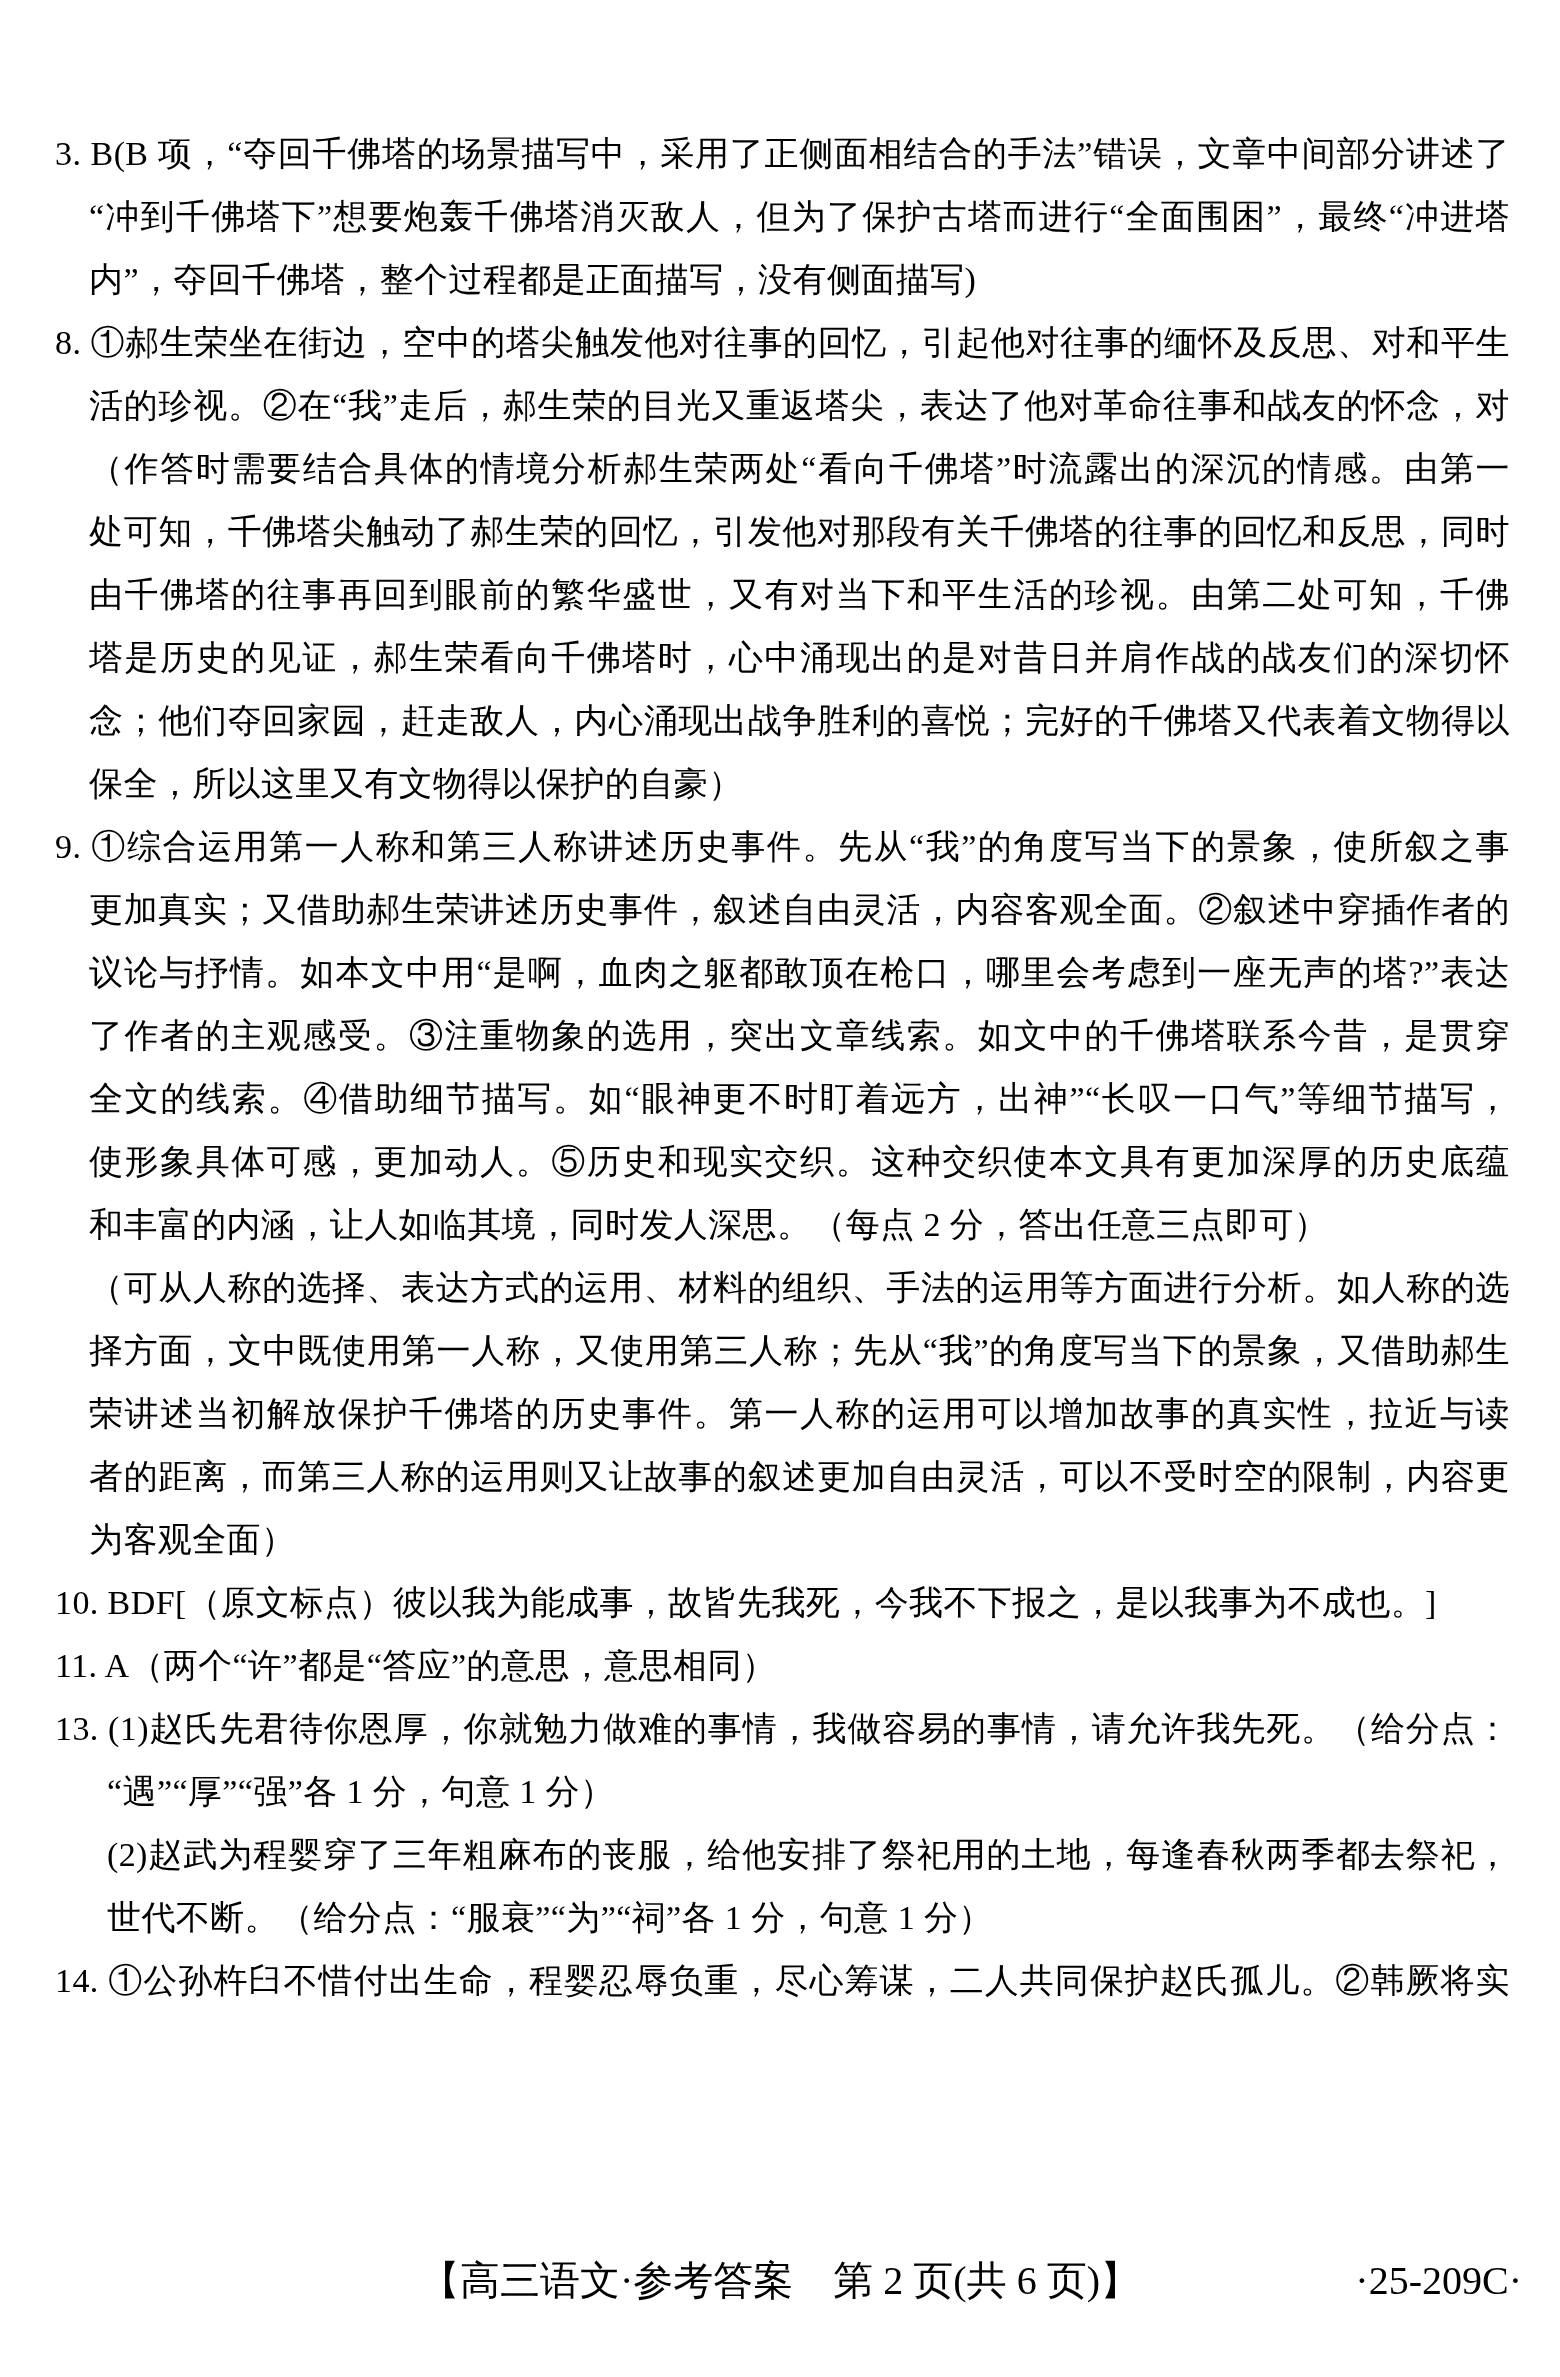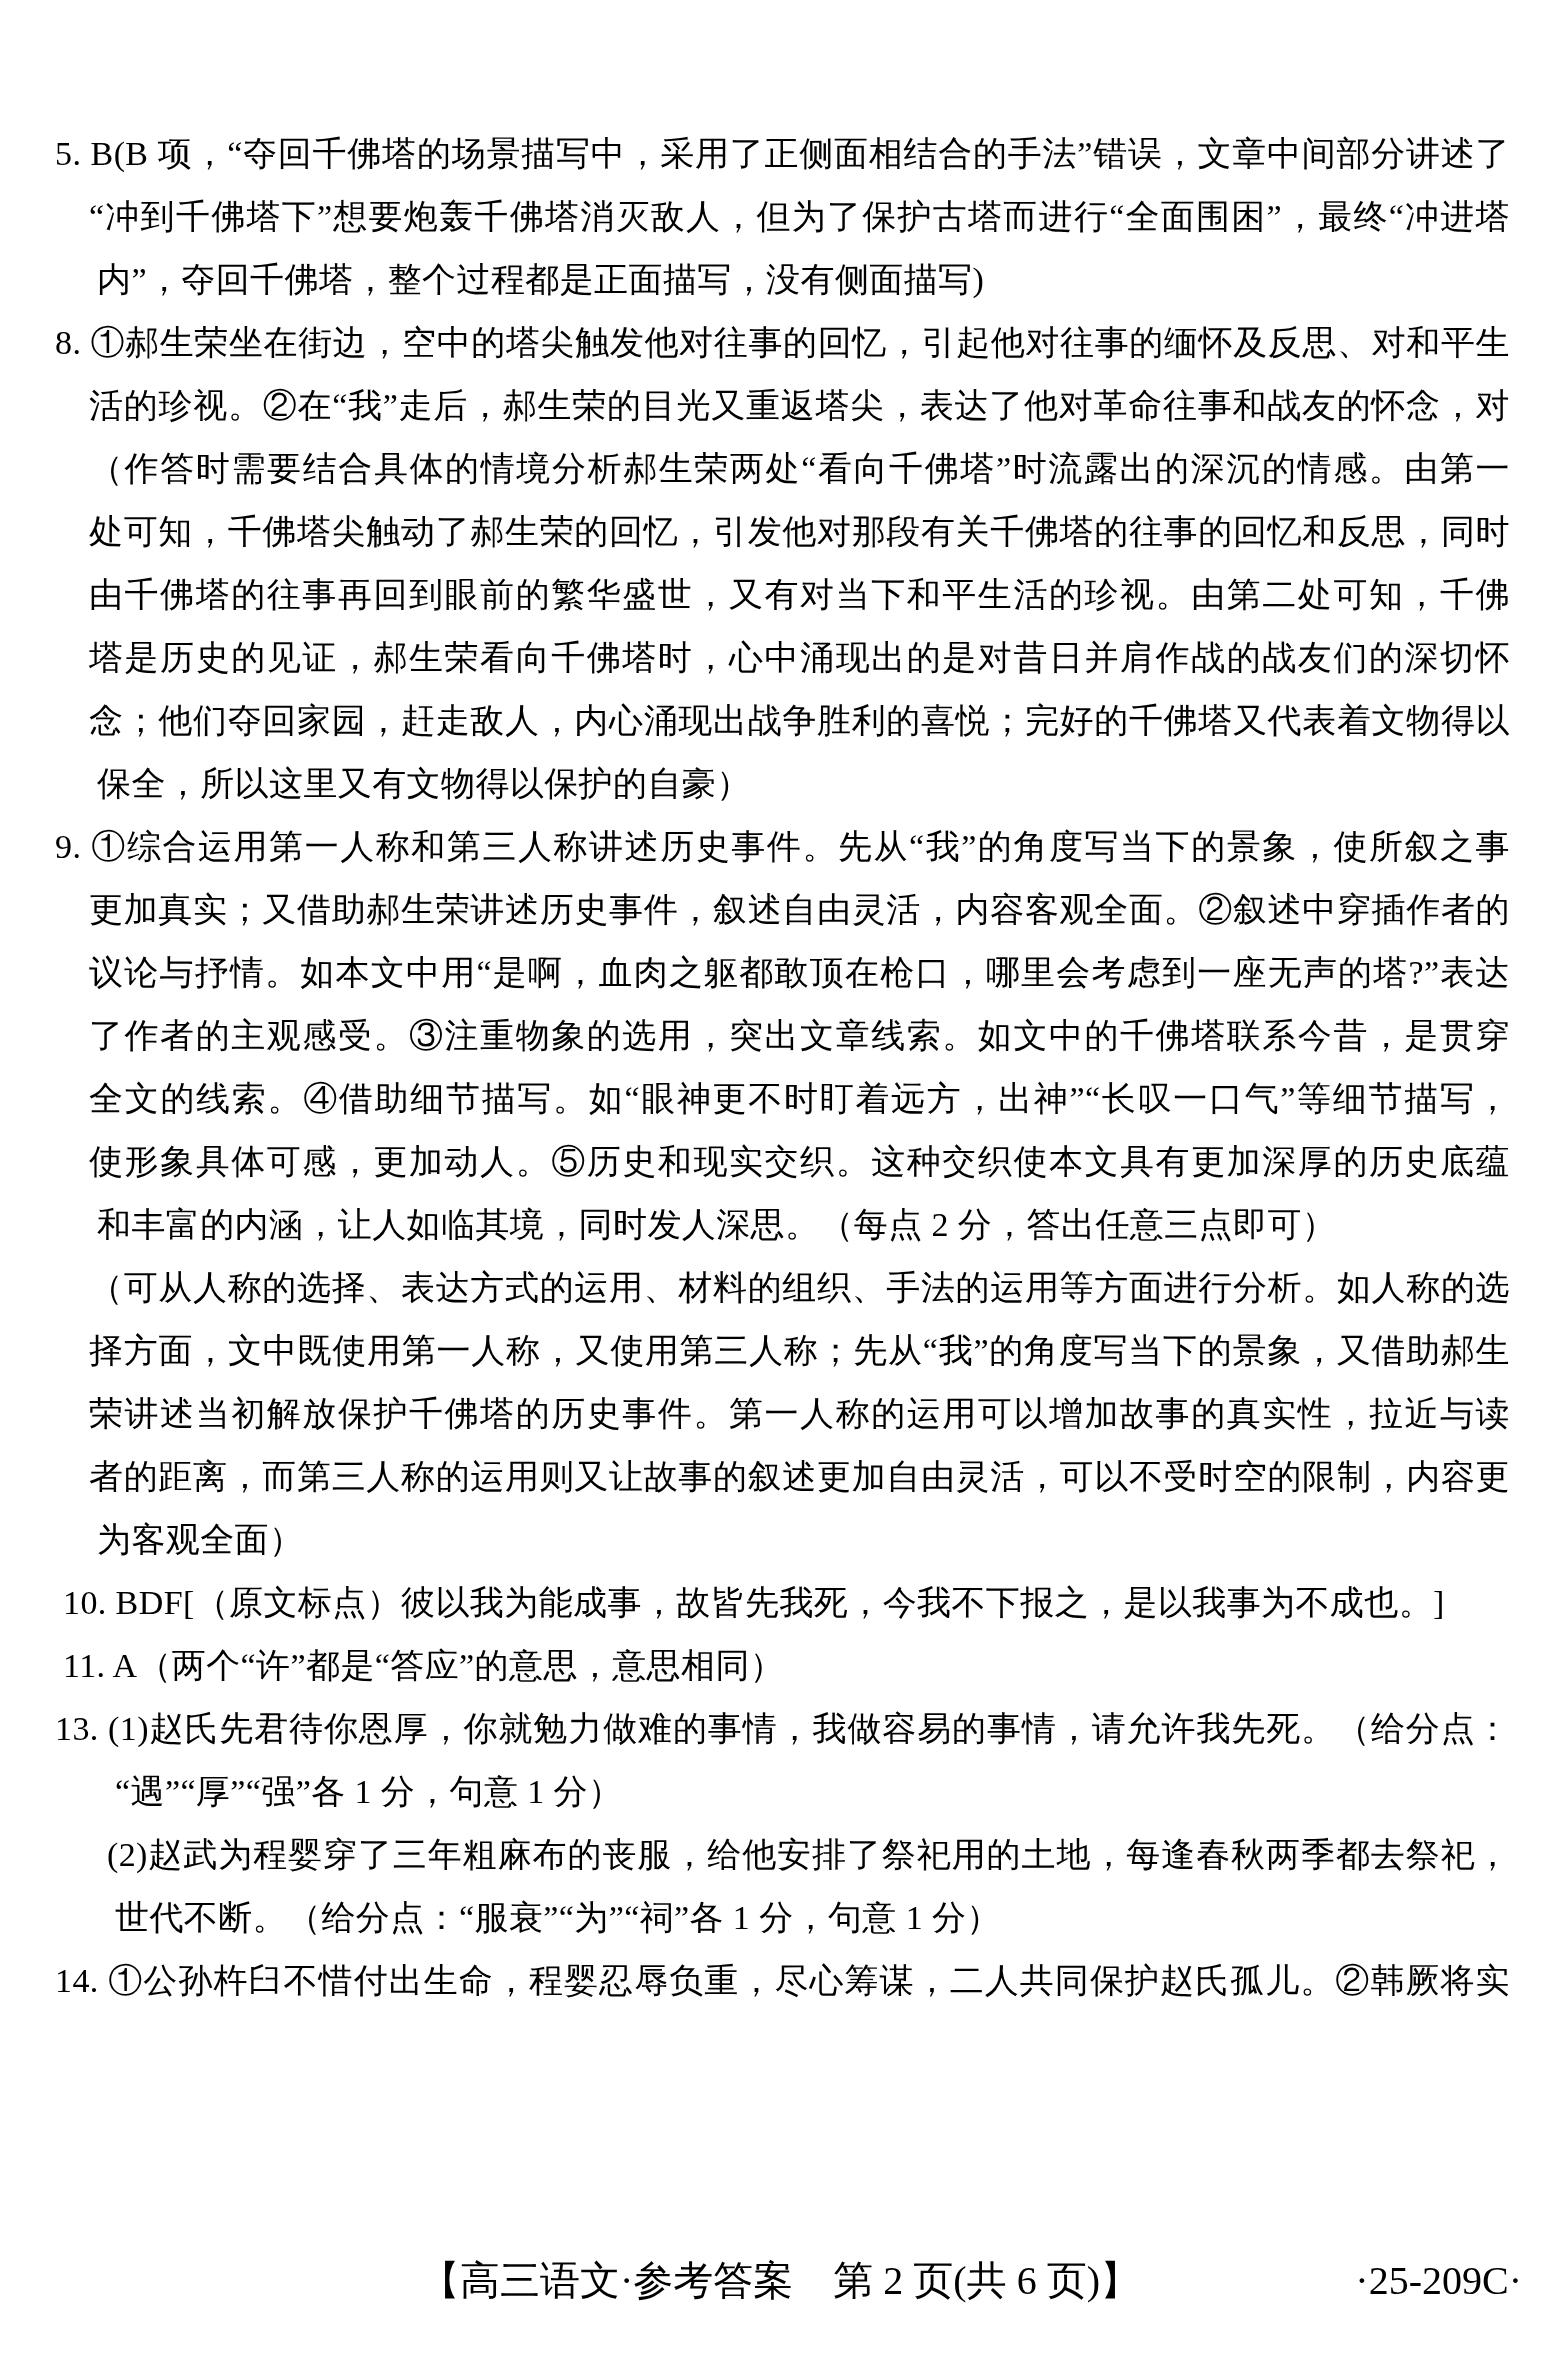--- a/index.html
+++ b/index.html
@@ -26,21 +26,20 @@
     font-size: 34px;
     line-height: 63px;
     height: 63px;
     text-align: justify;
     text-align-last: justify;
     overflow: hidden;
     letter-spacing: 0.4px;
   }
   .line.last {
     text-align-last: left;
-    margin-left: 8px;
   }
   .ind1 { padding-left: 34px; }
   .ind2 { padding-left: 52px; }
   .footer {
     position: absolute;
     left: 0;
     top: 2256px;
     width: 100%;
     height: 49px;
     font-size: 40px;
@@ -57,21 +56,21 @@
     right: 38px;
     white-space: nowrap;
   }
 </style>
 </head>
 <body>
 
 <div class="page">
   <div class="answer-text">
       <div>
-        <div class="line ind0">5. B(B 项，“夺回千佛塔的场景描写中，采用了正侧面相结合的手法”错误，文章中间部分讲述了</div>
+        <div class="line ind0">3. B(B 项，“夺回千佛塔的场景描写中，采用了正侧面相结合的手法”错误，文章中间部分讲述了</div>
         <div class="line ind1">“冲到千佛塔下”想要炮轰千佛塔消灭敌人，但为了保护古塔而进行“全面围困”，最终“冲进塔</div>
         <div class="line ind1 last">内”，夺回千佛塔，整个过程都是正面描写，没有侧面描写)</div>
       </div>
       <div>
         <div class="line ind0">8. ①郝生荣坐在街边，空中的塔尖触发他对往事的回忆，引起他对往事的缅怀及反思、对和平生</div>
         <div class="line ind1">活的珍视。②在“我”走后，郝生荣的目光又重返塔尖，表达了他对革命往事和战友的怀念，对</div>
         <div class="line ind1">（作答时需要结合具体的情境分析郝生荣两处“看向千佛塔”时流露出的深沉的情感。由第一</div>
         <div class="line ind1">处可知，千佛塔尖触动了郝生荣的回忆，引发他对那段有关千佛塔的往事的回忆和反思，同时</div>
         <div class="line ind1">由千佛塔的往事再回到眼前的繁华盛世，又有对当下和平生活的珍视。由第二处可知，千佛</div>
         <div class="line ind1">塔是历史的见证，郝生荣看向千佛塔时，心中涌现出的是对昔日并肩作战的战友们的深切怀</div>

